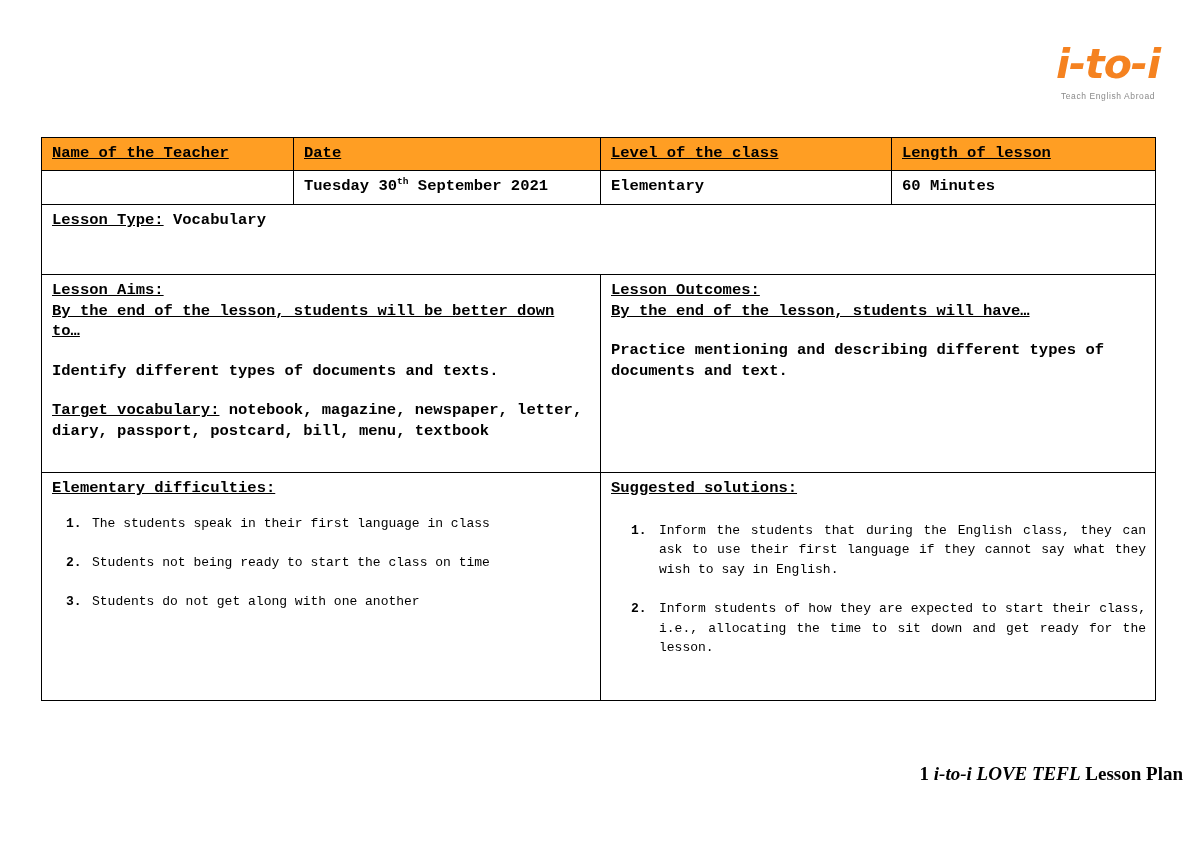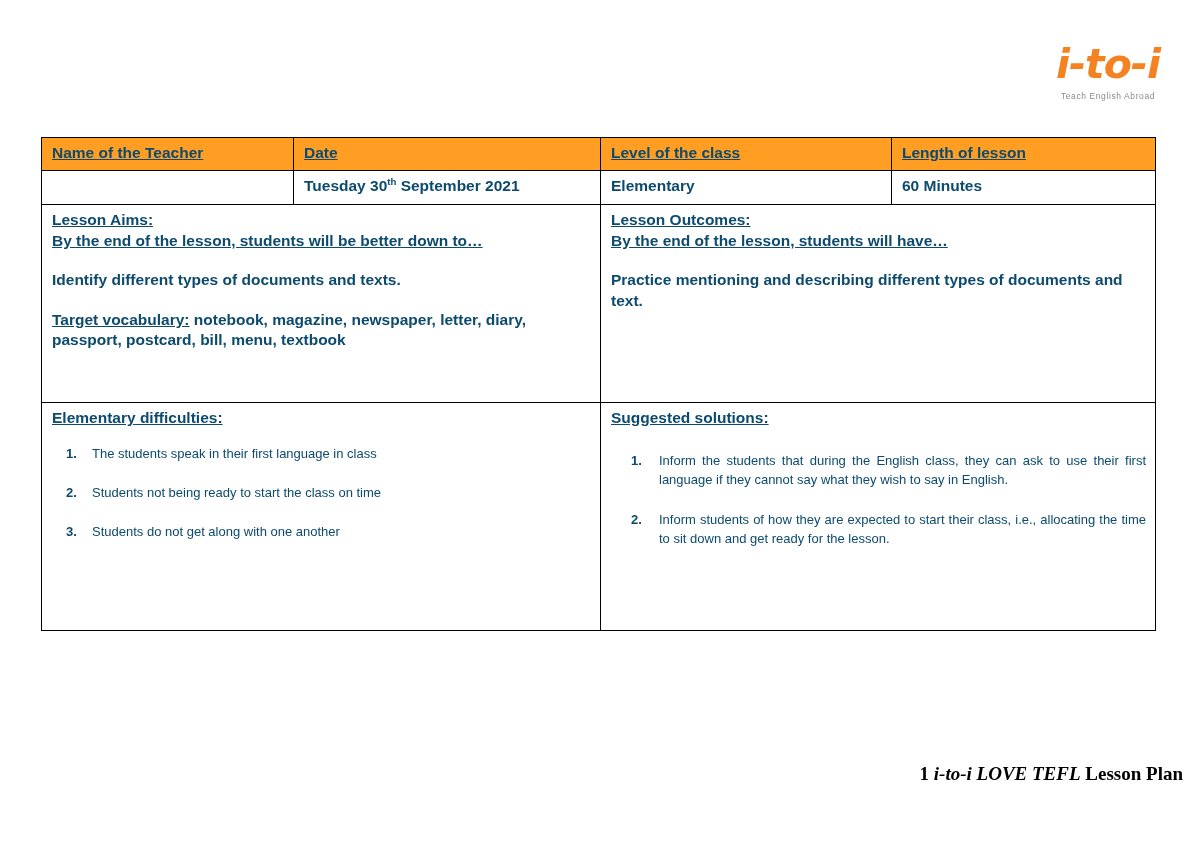--- a/index.html
+++ b/index.html
@@ -60,21 +60,22 @@
     border-collapse: collapse;
     table-layout: fixed;
   }
   .plan-table td {
     border: 1.6px solid #000000;
     vertical-align: top;
     padding: 5px 9px 6px 10px;
     font-size: 15.5px;
     line-height: 1.33;
     font-weight: bold;
-    color: #0c4a6e;
+    color: #000000;
+    font-family: Liberation Mono, monospace;
   }
   .hdr-cell {
     background: #FF9E23;
     height: 21px;
     padding-top: 3px;
     padding-bottom: 3px;
   }
   .hdr-cell span.u { text-decoration: underline; }
 
   .val-cell { height: 22px; }
@@ -166,20 +167,23 @@
         <td class="hdr-cell"><span class="u">Length of lesson</span></td>
       </tr>
 
       <tr>
         <td class="val-cell"></td>
         <td class="val-cell"><span>Tuesday 30</span><sup>th</sup><span> September 2021</span></td>
         <td class="val-cell">Elementary</td>
         <td class="val-cell">60 Minutes</td>
       </tr>
 
+      <tr>
+        <td class="tall-a" colspan="4"><span class="u">Lesson Type:</span><span> Vocabulary</span></td>
+      </tr>
 
 
       <tr>
         <td class="aims-cell" colspan="2">
           <span class="u">Lesson Aims:</span><br>
           <span class="u">By the end of the lesson, students will be better down to…</span>
           <span class="gap-md"></span>
           <span>Identify different types of documents and texts.</span>
           <span class="gap-md"></span>
           <span class="u">Target vocabulary:</span><span> notebook, magazine, newspaper, letter, diary, passport, postcard, bill, menu, textbook</span>

